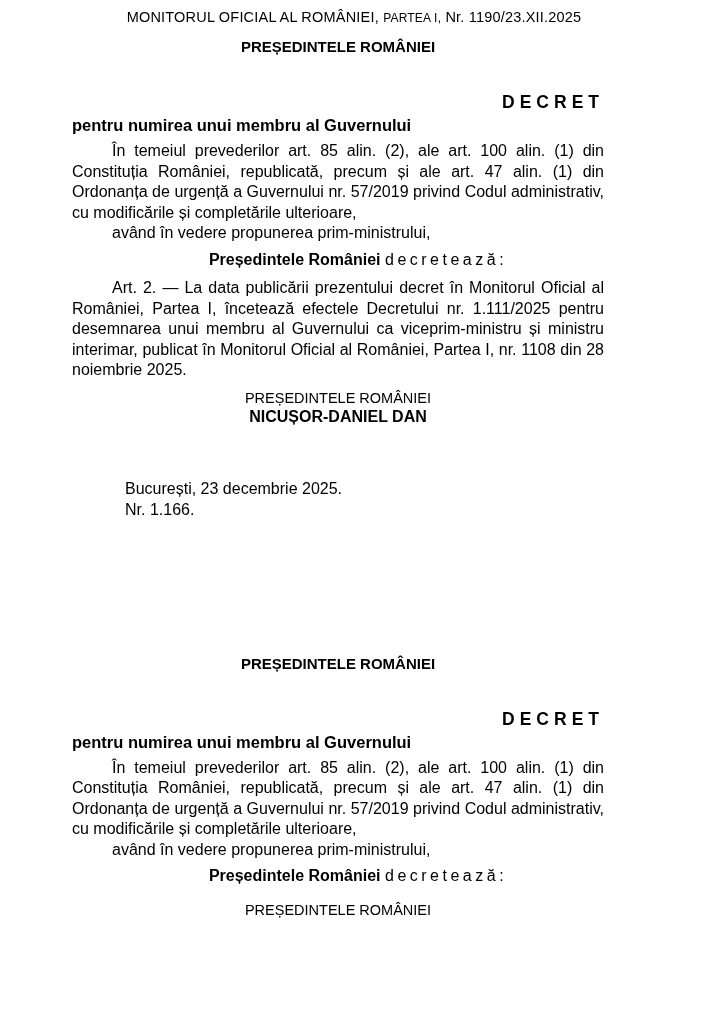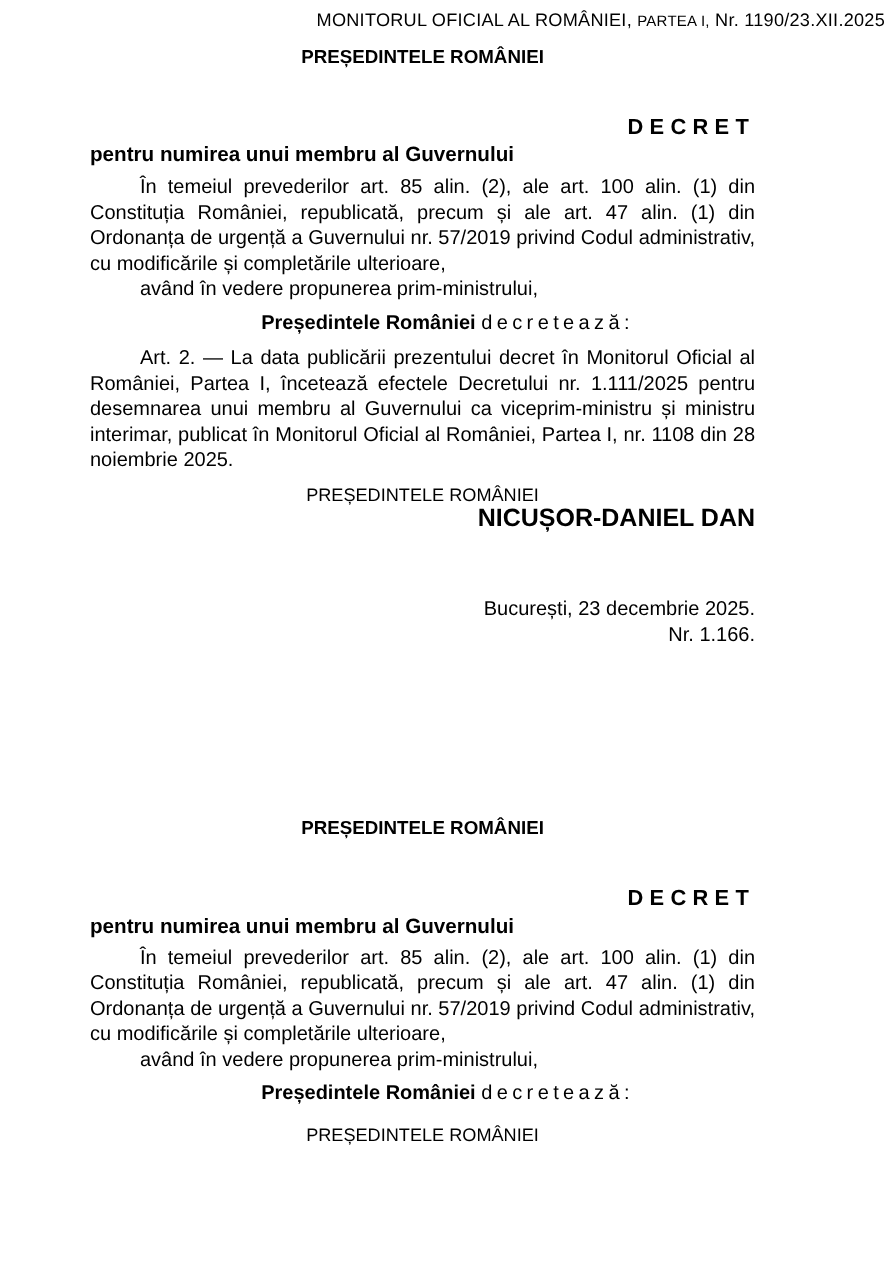--- a/index.html
+++ b/index.html
@@ -12,21 +12,21 @@
     width: 708px;
     height: 1024px;
     background: #ffffff;
     color: #000000;
     font-family: "Liberation Sans", sans-serif;
     overflow: hidden;
     -webkit-font-smoothing: antialiased;
   }
   .journal-header {
     padding-top: 9px;
-    text-align: right;
+    text-align: center;
     font-size: 14.5px;
     line-height: 17px;
     letter-spacing: 0.2px;
     white-space: nowrap;
   }
   .journal-header .small-caps {
     font-size: 12px;
   }
   .col {
     margin-left: 72px;
@@ -69,32 +69,31 @@
   .articles { margin-top: 8px; }
   .signature {
     text-align: center;
     margin-top: 8px;
   }
   .signature .role {
     font-size: 14.5px;
     line-height: 18px;
   }
   .signature .name {
-    font-size: 20px;
+    font-size: 16px;
     line-height: 19px;
     font-weight: bold;
-    text-align: right;
   }
   .date-block {
     margin-top: 52px;
     margin-left: 53px;
     font-size: 16px;
     line-height: 21px;
   }
-  .date-block p { margin: 0; text-align: right; }
+  .date-block p { margin: 0; }
   .decree-2 { margin-top: 135px; }
   .decree-2 .signature { margin-top: 14px; }
 </style>
 </head>
 <body>
 
 <div class="page">
 
   <div class="journal-header">
     <span>MONITORUL OFICIAL AL ROMÂNIEI,</span>

